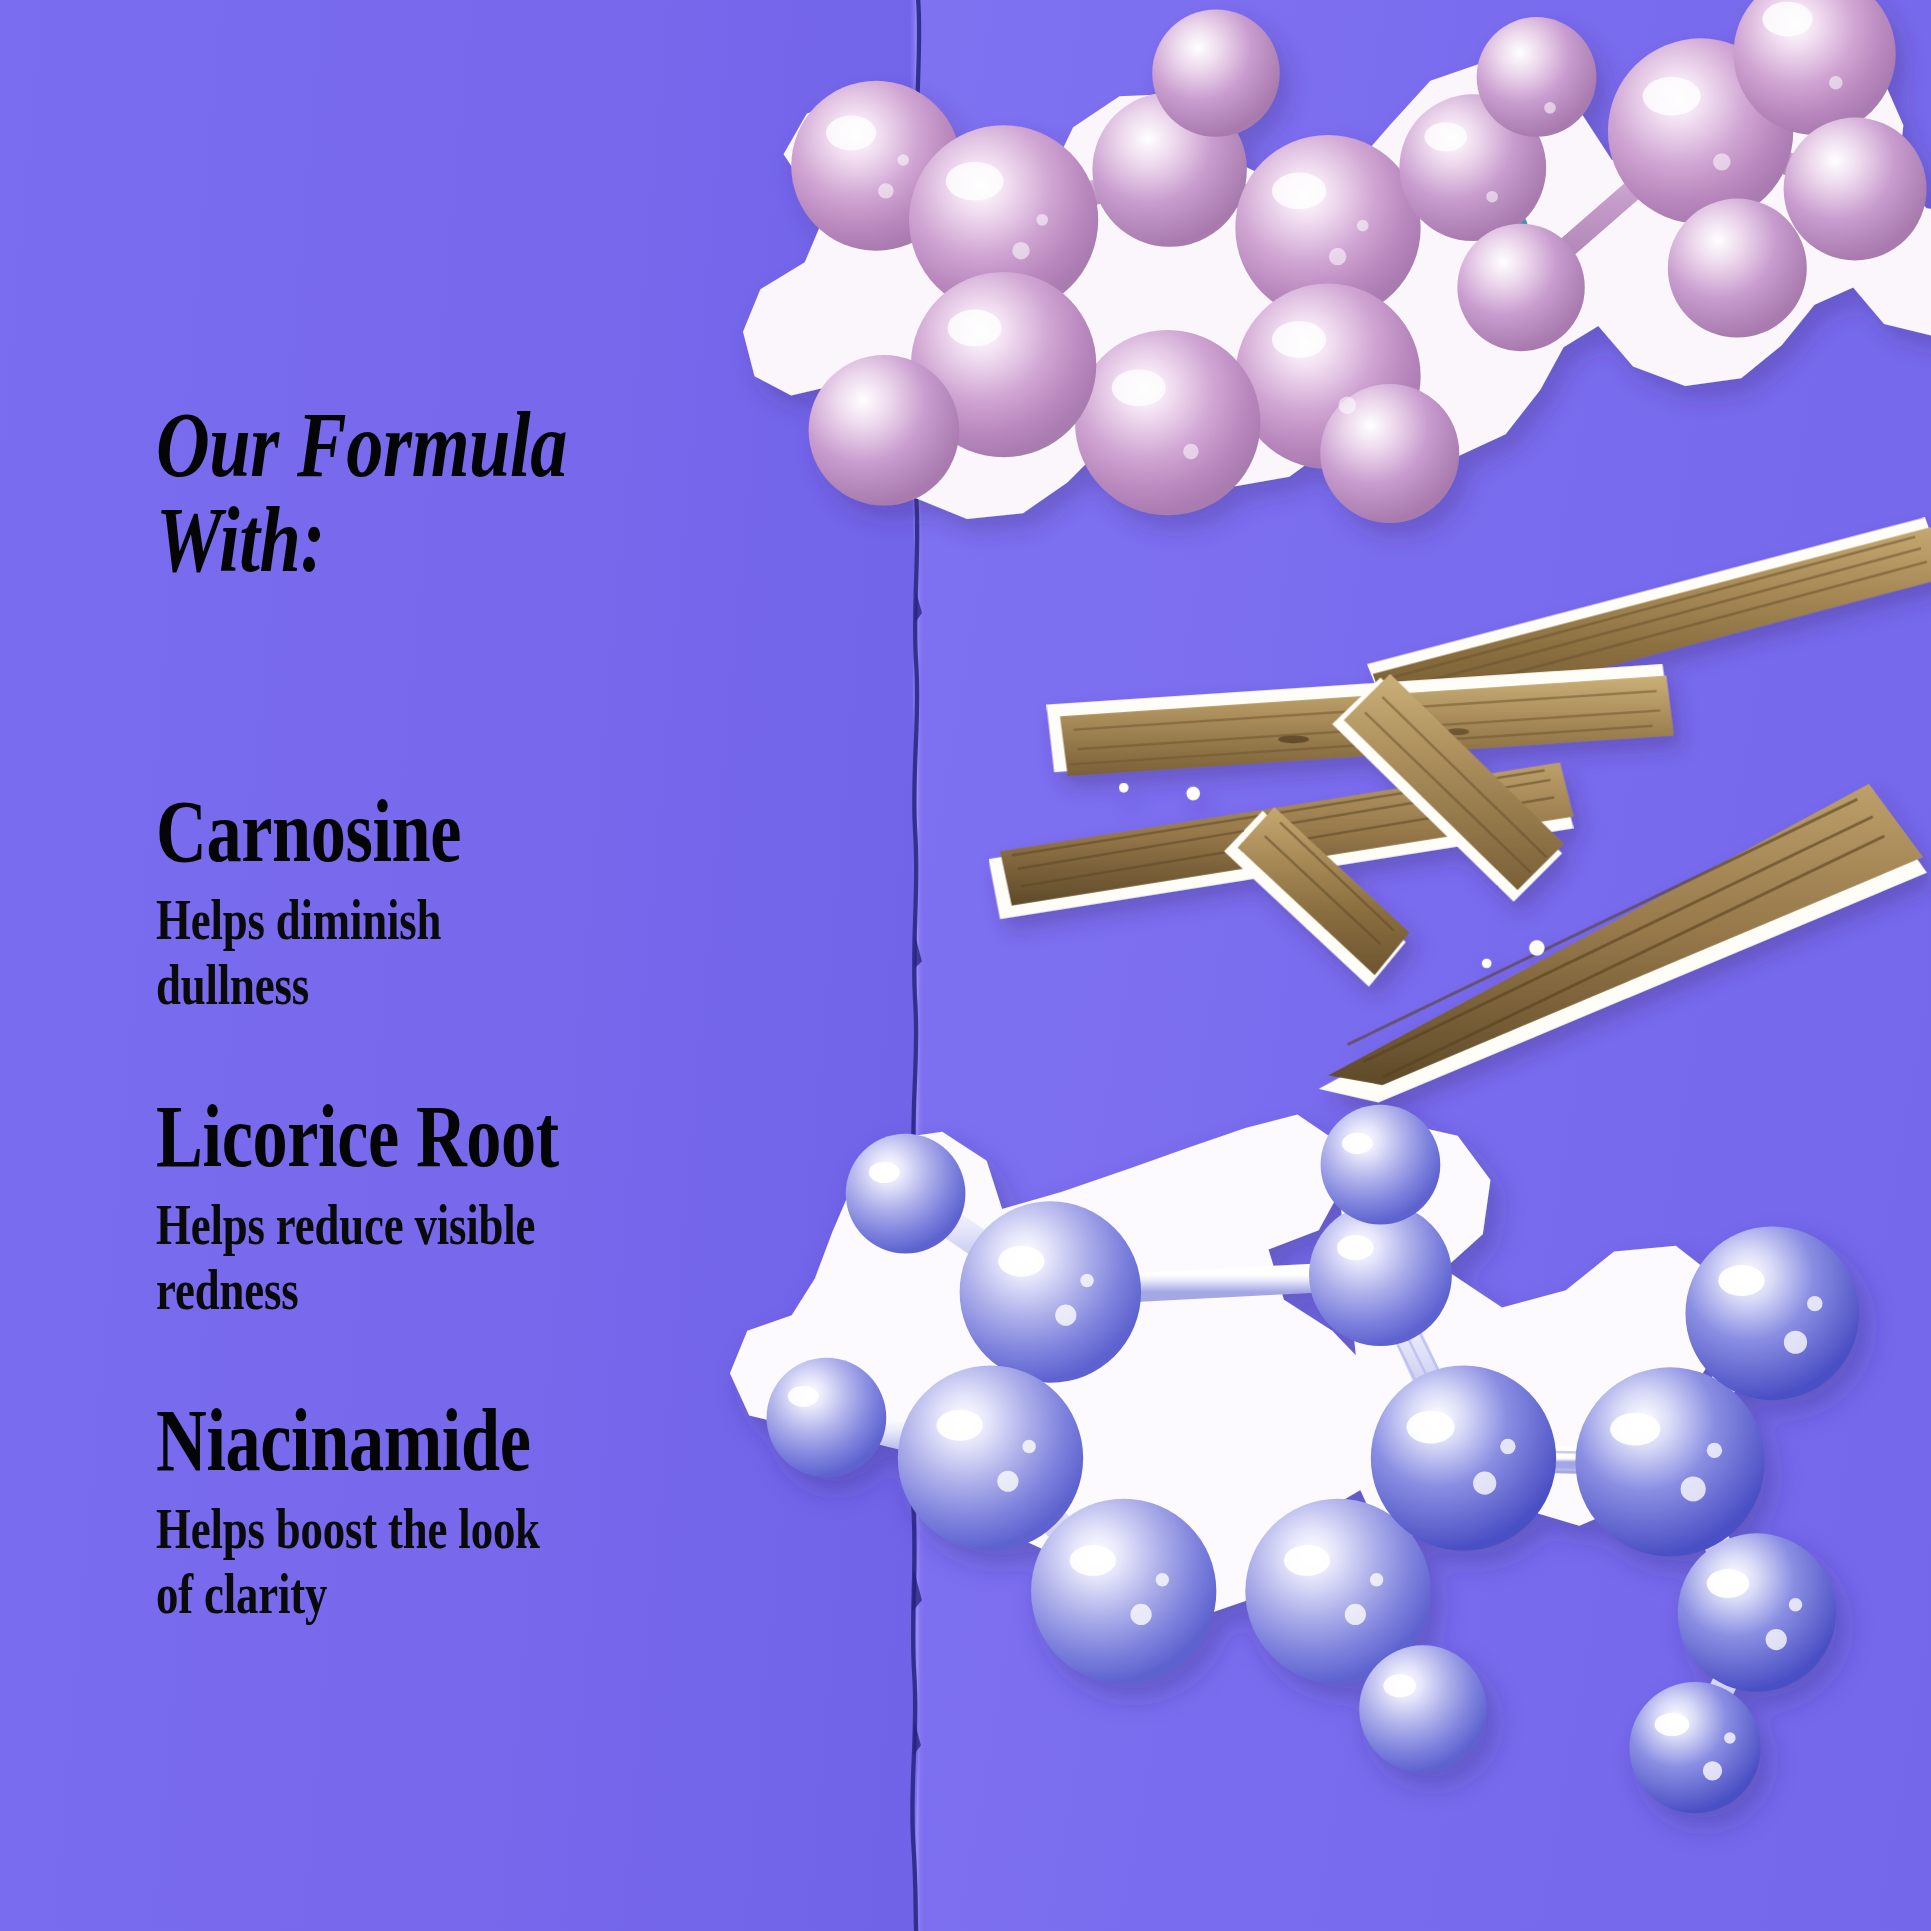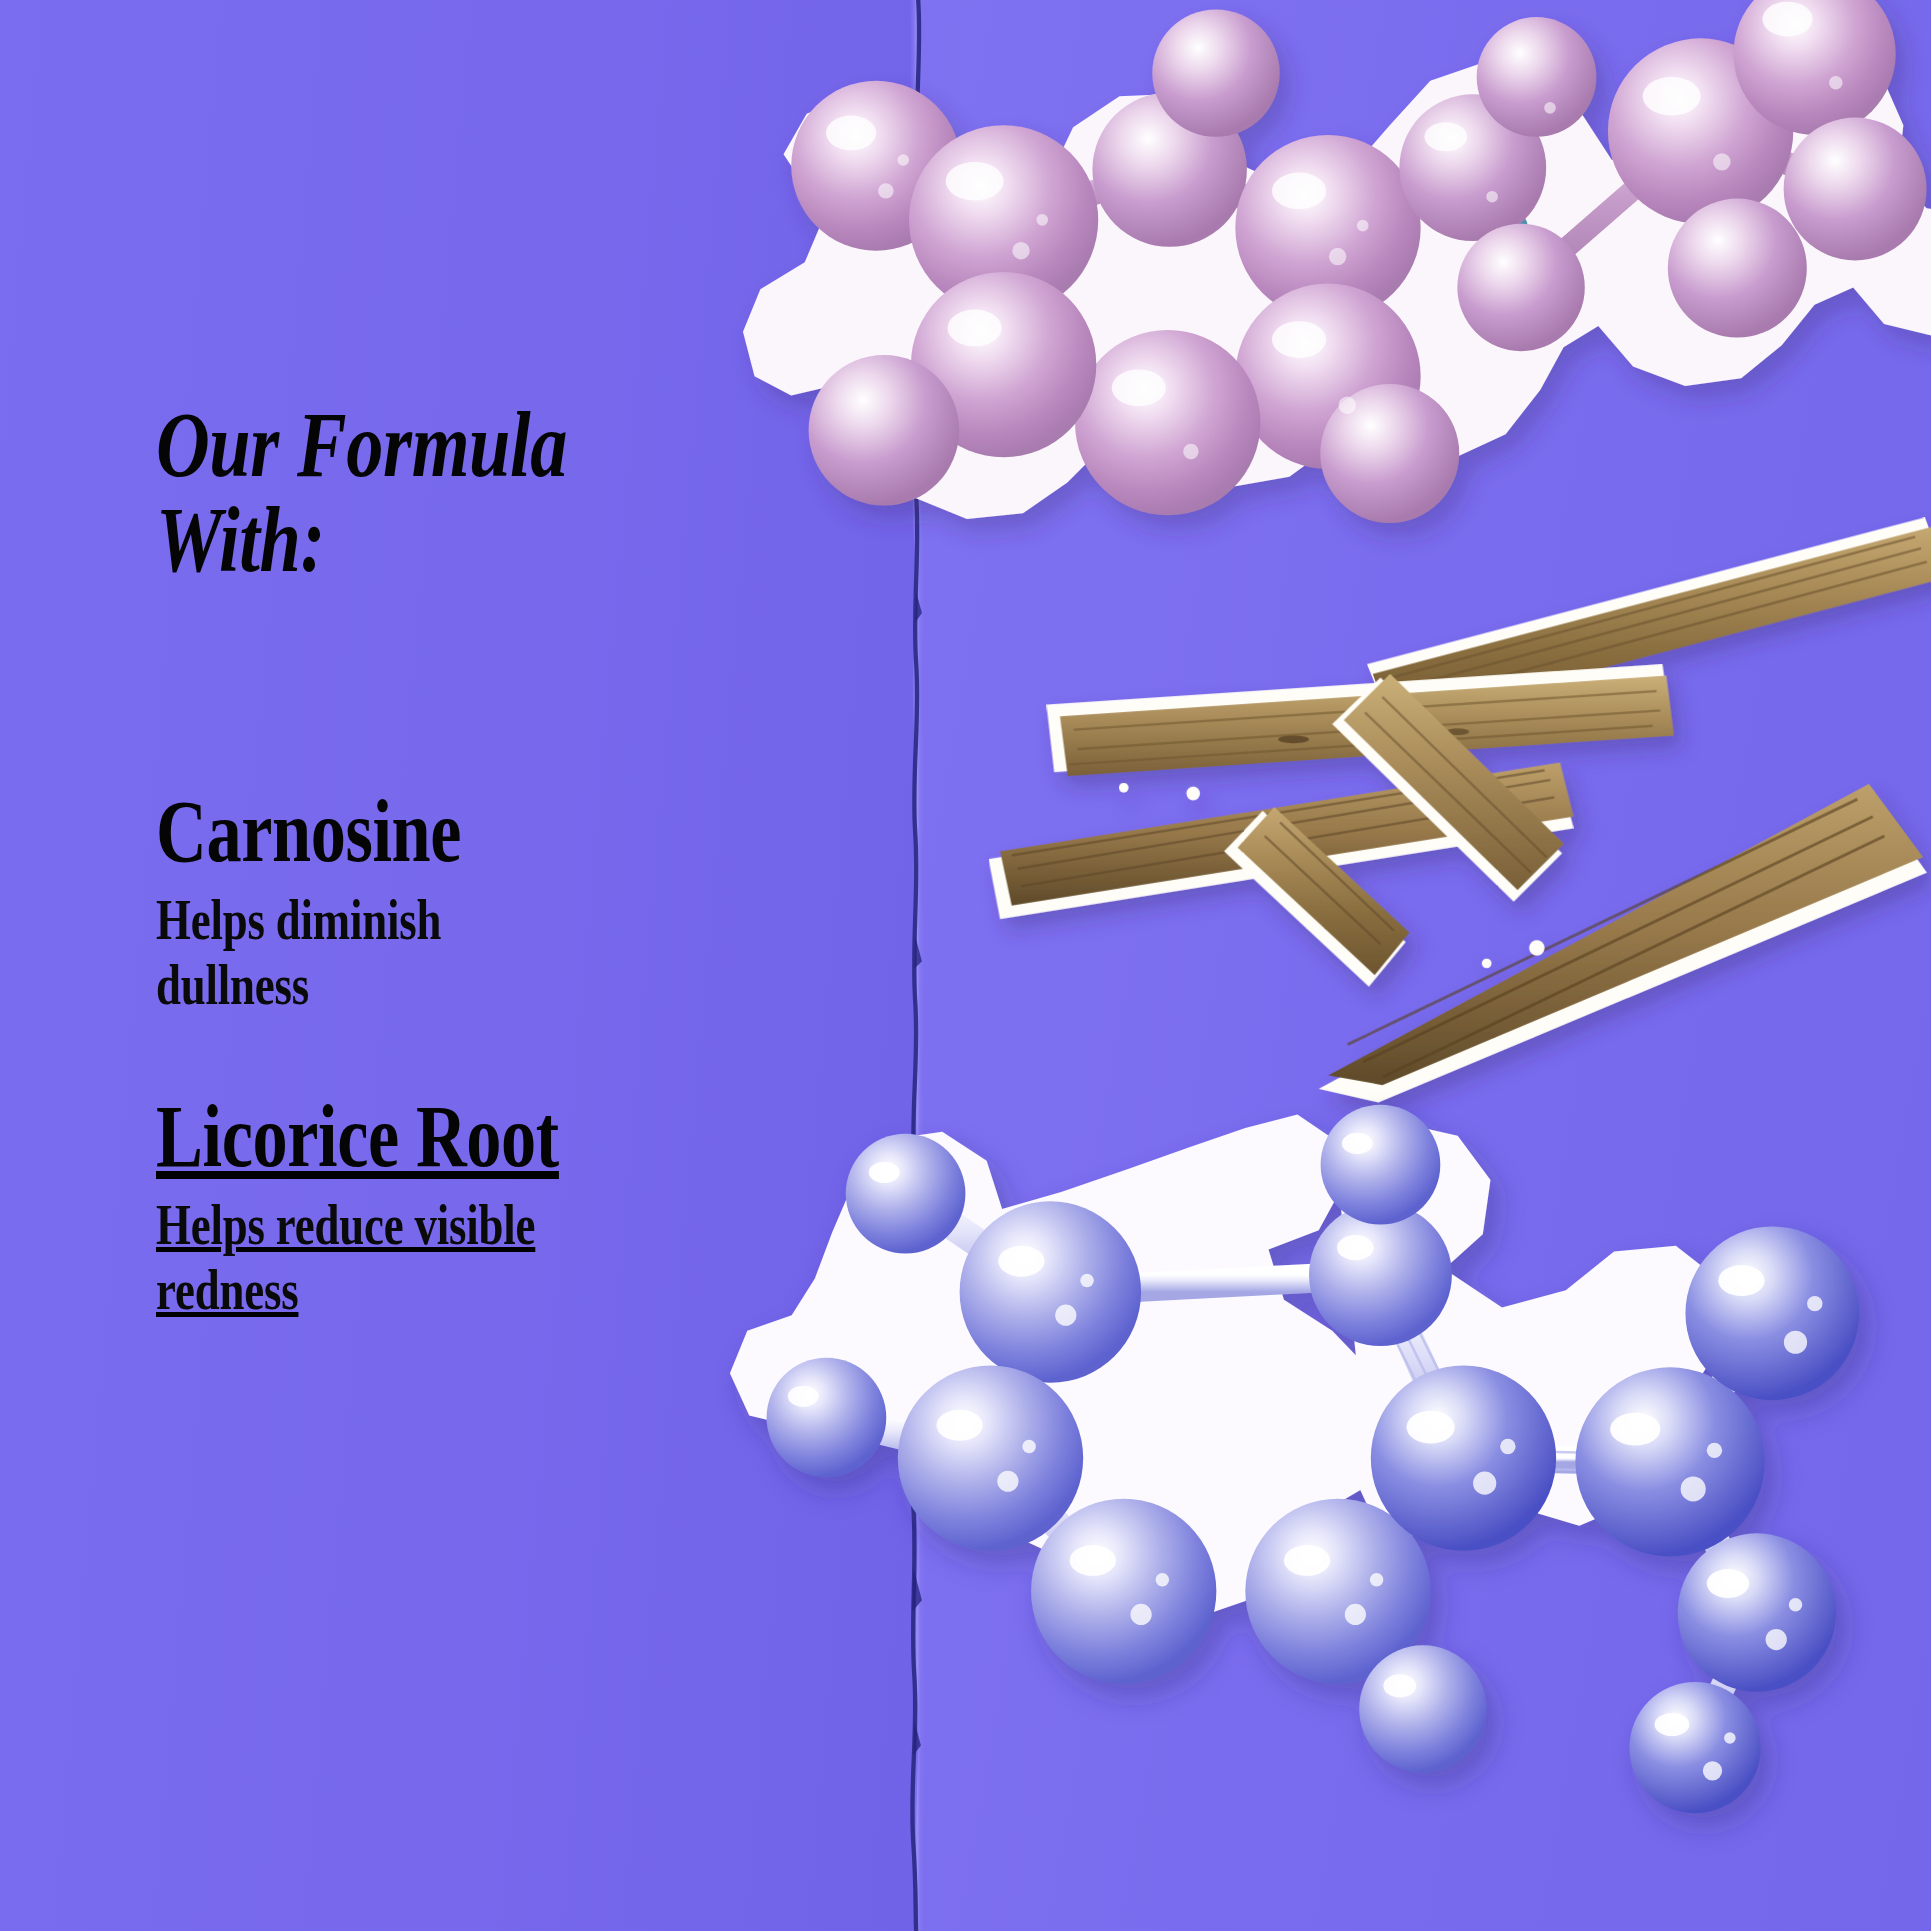--- a/index.html
+++ b/index.html
@@ -66,21 +66,21 @@
     line-height: 1.02;
     letter-spacing: -0.5px;
     color: #050505;
     transform: scaleX(0.80);
     transform-origin: left top;
     white-space: pre-line;
   }
 
   .ingredient { position: absolute; left: 0; width: 618px; margin-top: 44px; }
   .ing-1 { top: 743px; }
-  .ing-2 { top: 1048px; text-decoration: underline; }
+  .ing-2 { top: 1048px; }
   .ing-3 { top: 1352px; }
 
   .ing-name {
     font-family: "Liberation Serif", "DejaVu Serif", serif;
     font-weight: 700;
     font-style: normal;
     font-size: 89px;
     line-height: 1.0;
     letter-spacing: -0.5px;
     color: #050505;
@@ -504,17 +504,22 @@
       <div class="ing-desc">Helps diminish
 dullness</div>
     </div>
 
     <div class="ingredient ing-2">
       <div class="ing-name">Licorice Root</div>
       <div class="ing-desc">Helps reduce visible
 redness</div>
     </div>
 
+    <div class="ingredient ing-3">
+      <div class="ing-name">Niacinamide</div>
+      <div class="ing-desc">Helps boost the look
+of clarity</div>
+    </div>
 
   </div>
 
 </div>
 
 
 </body></html>

